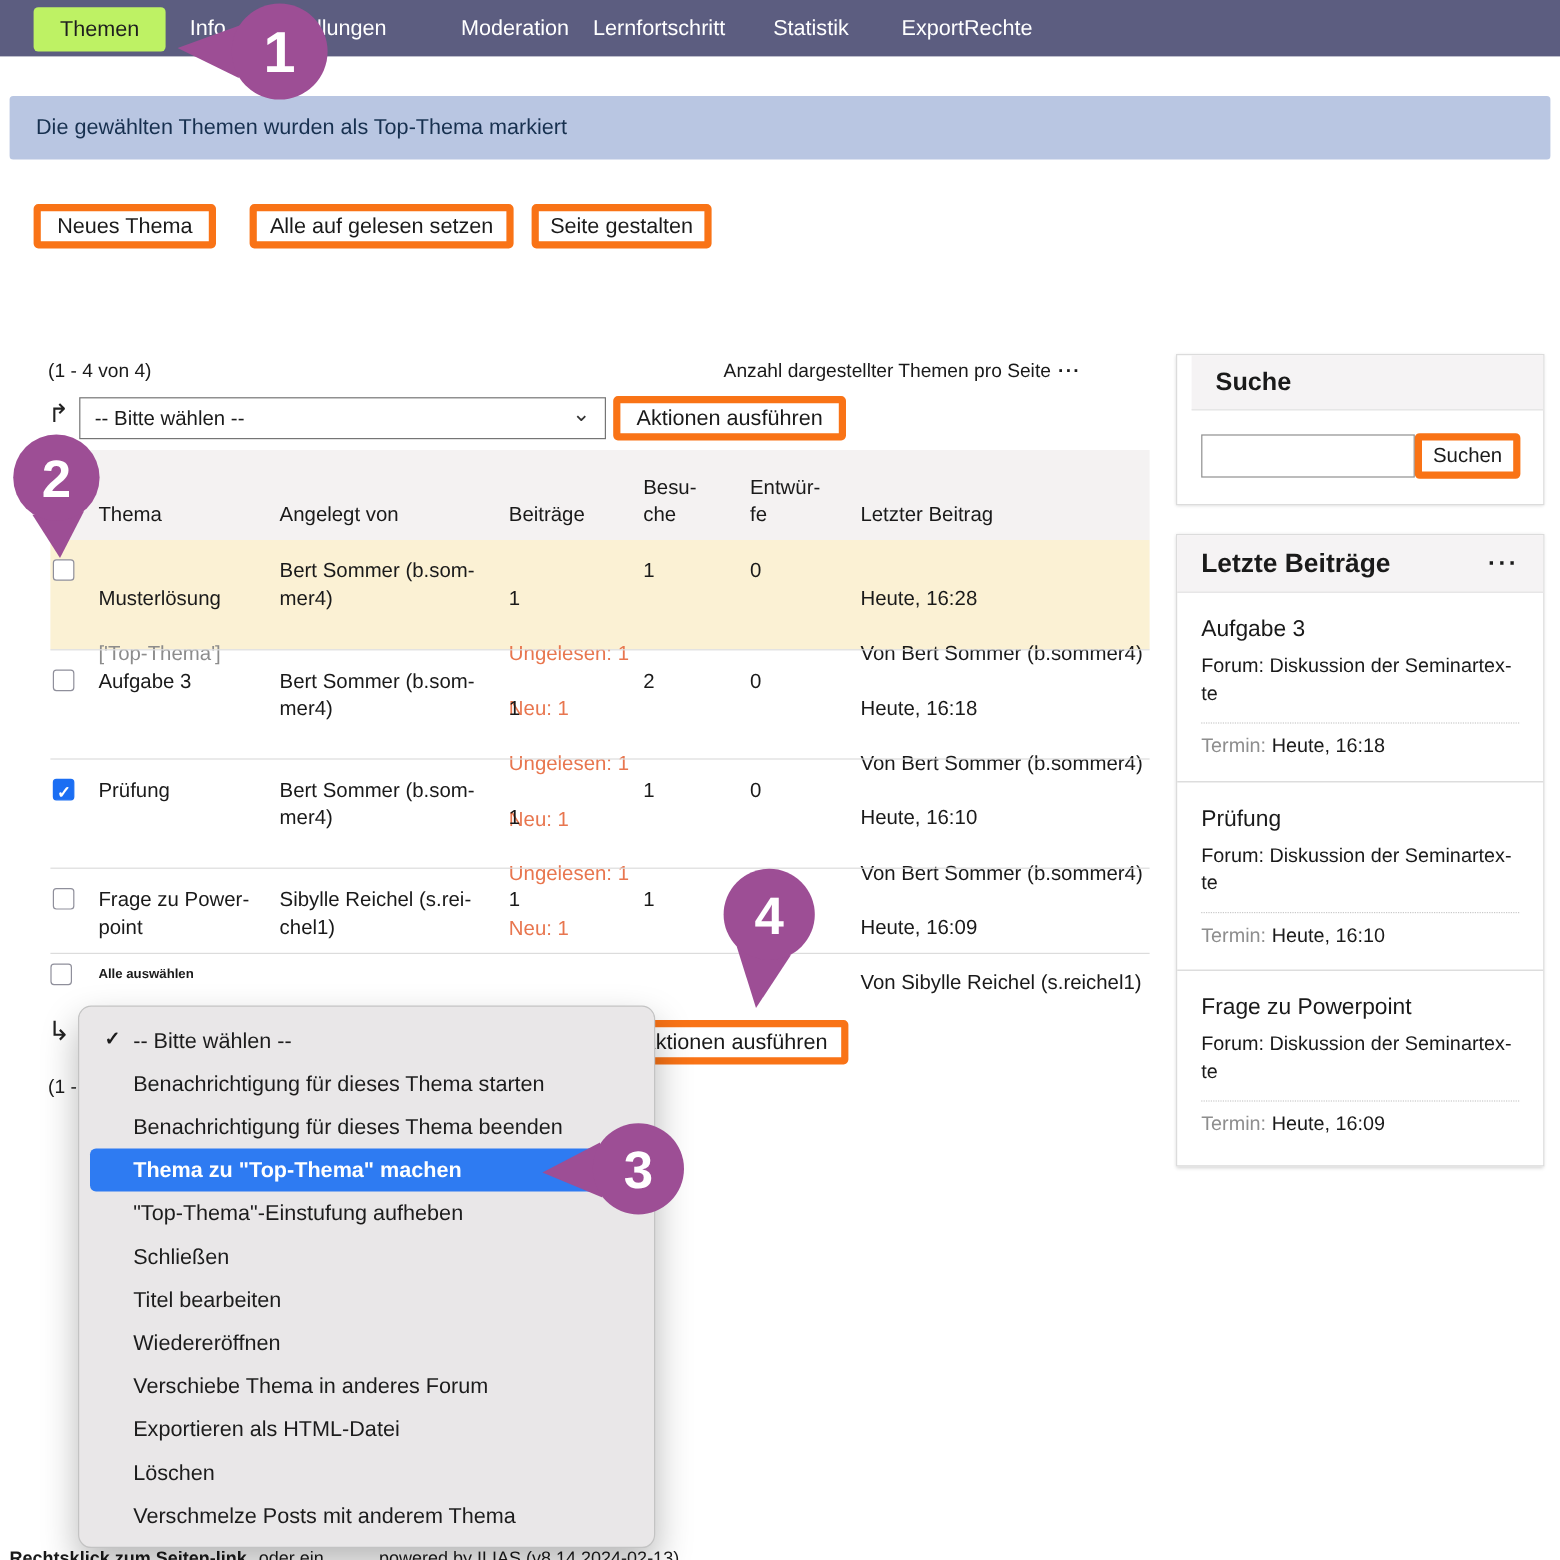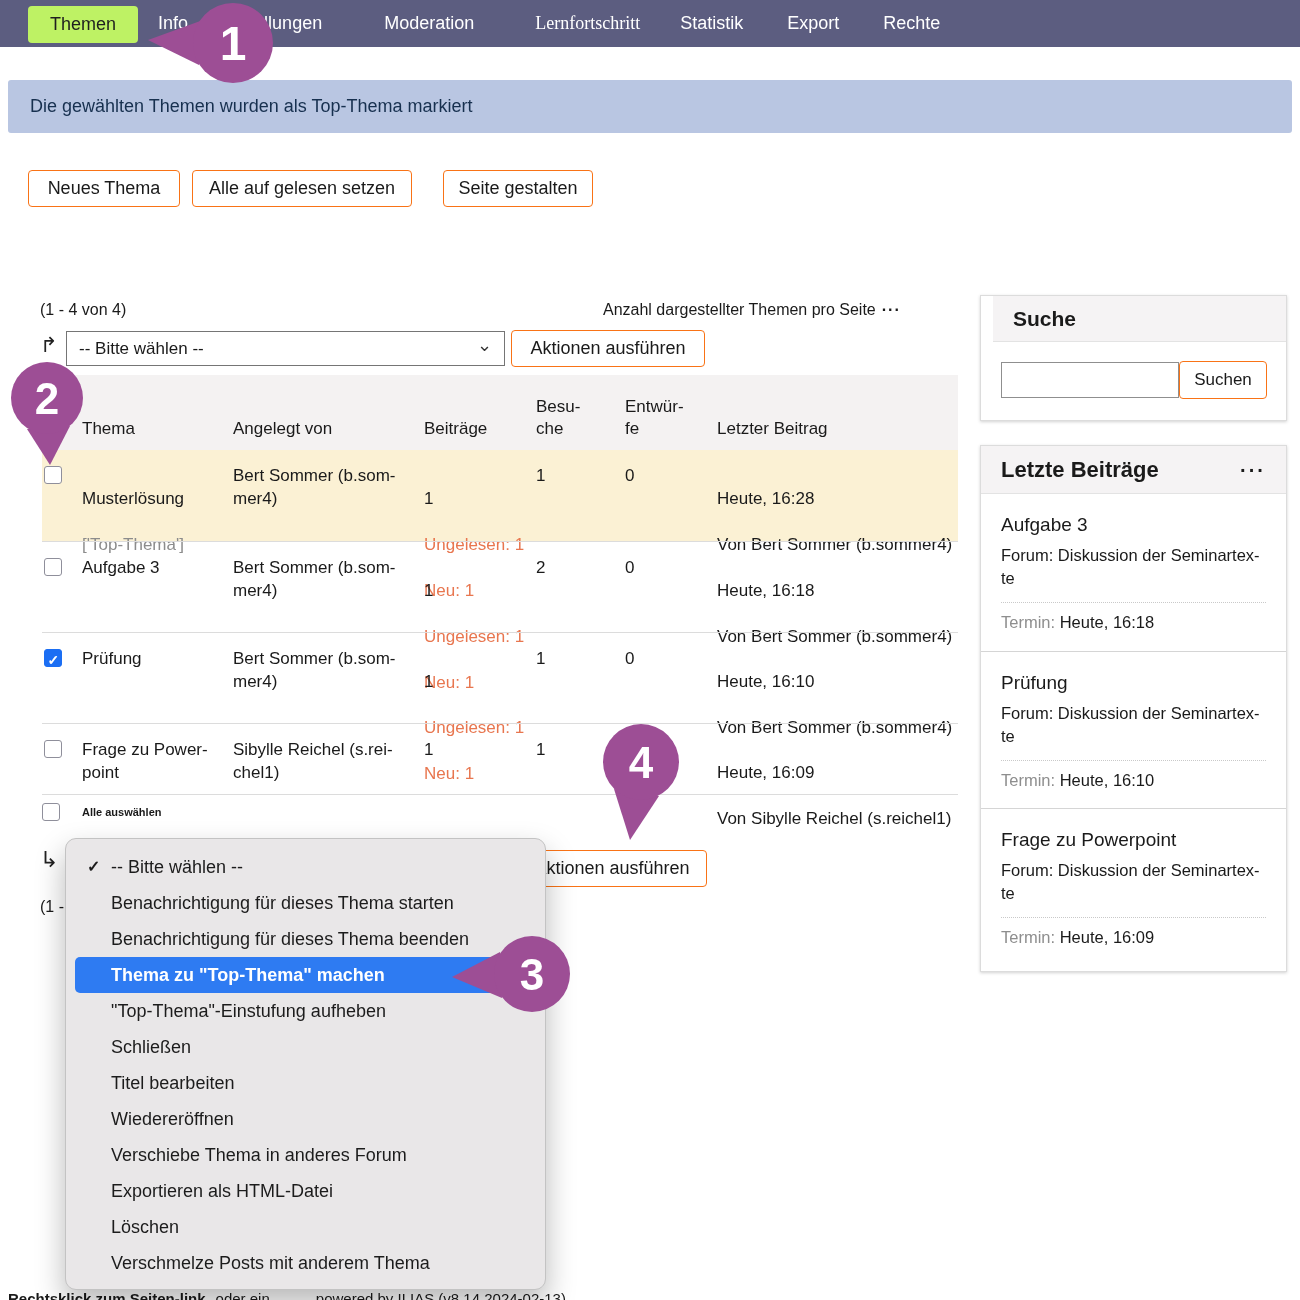--- a/index.html
+++ b/index.html
@@ -6,33 +6,33 @@
   html,body { background:#fff; }
   body { font-family: "Liberation Sans", sans-serif; color:#1a1a1a; }
   #screen { position:relative; width:1300px; height:1300px; background:#fff; overflow:hidden; }
 
   
   .nav { position:absolute; left:0; top:0; width:1300px; height:47px; background:#5c5d80;
          display:flex; align-items:center; }
   .nav .tab { color:#fff; font-size:18px; white-space:nowrap; cursor:default; }
   .nav .tab.active { background:#bef264; color:#1f1f1f; border-radius:4px; padding:8px 22px; margin:4px 0 2px 28px; }
   .t-info { margin-left:20px; } .t-einst { margin-left:26px; } .t-mod { margin-left:62px; }
-  .t-lern { margin-left:61px;font-family:Liberation Serif, serif; } .t-stat { margin-left:40px; } .t-exp { margin-left:44px; } .t-rechte { margin-left:44px; }
+  .t-lern { margin-left:20px; } .t-stat { margin-left:40px; } .t-exp { margin-left:44px; } .t-rechte { }
 
   
   .banner { position:absolute; left:8px; top:80px; width:1284px; height:53px; background:#b9c6e2;
             border-radius:3px; display:flex; align-items:center; padding-left:22px;
             color:#17304f; font-size:18px; }
 
   
-  .btn { position:absolute; height:37px; background:#fff; border:1px solid #f97316; border-radius:4px;
+  .btn { position:absolute; height:37px; background:#fff; border:6px solid #f97316; border-radius:4px;
          font-size:18px; color:#1a1a1a; display:flex; align-items:center; justify-content:center;
          font-family:"Liberation Sans",sans-serif; }
   #btn-new    { left:28px;  top:170px; width:152px; }
-  #btn-read   { left:192px; top:170px; width:220px; }
+  #btn-read   { left:208px; top:170px; width:220px; }
   #btn-design { left:443px; top:170px; width:150px; }
 
   
   .range-top { position:absolute; left:40px; top:301px; font-size:16px; }
   .per-page  { position:absolute; left:603px; top:301px; width:355px; text-align:left; font-size:16px; }
   .per-page .dots { font-weight:bold; margin-left:6px; letter-spacing:1px; }
   .apply-arrow-top { position:absolute; left:40px; top:333px; font-size:21px; color:#222; }
   .select-box { position:absolute; left:66px; top:331px; width:439px; height:35px; background:#fff;
                 border:1px solid #757575; font-size:17px; display:flex; align-items:center; padding-left:12px; }
   .select-box .chev { position:absolute; right:12px; top:2px; font-size:18px; color:#333; }

